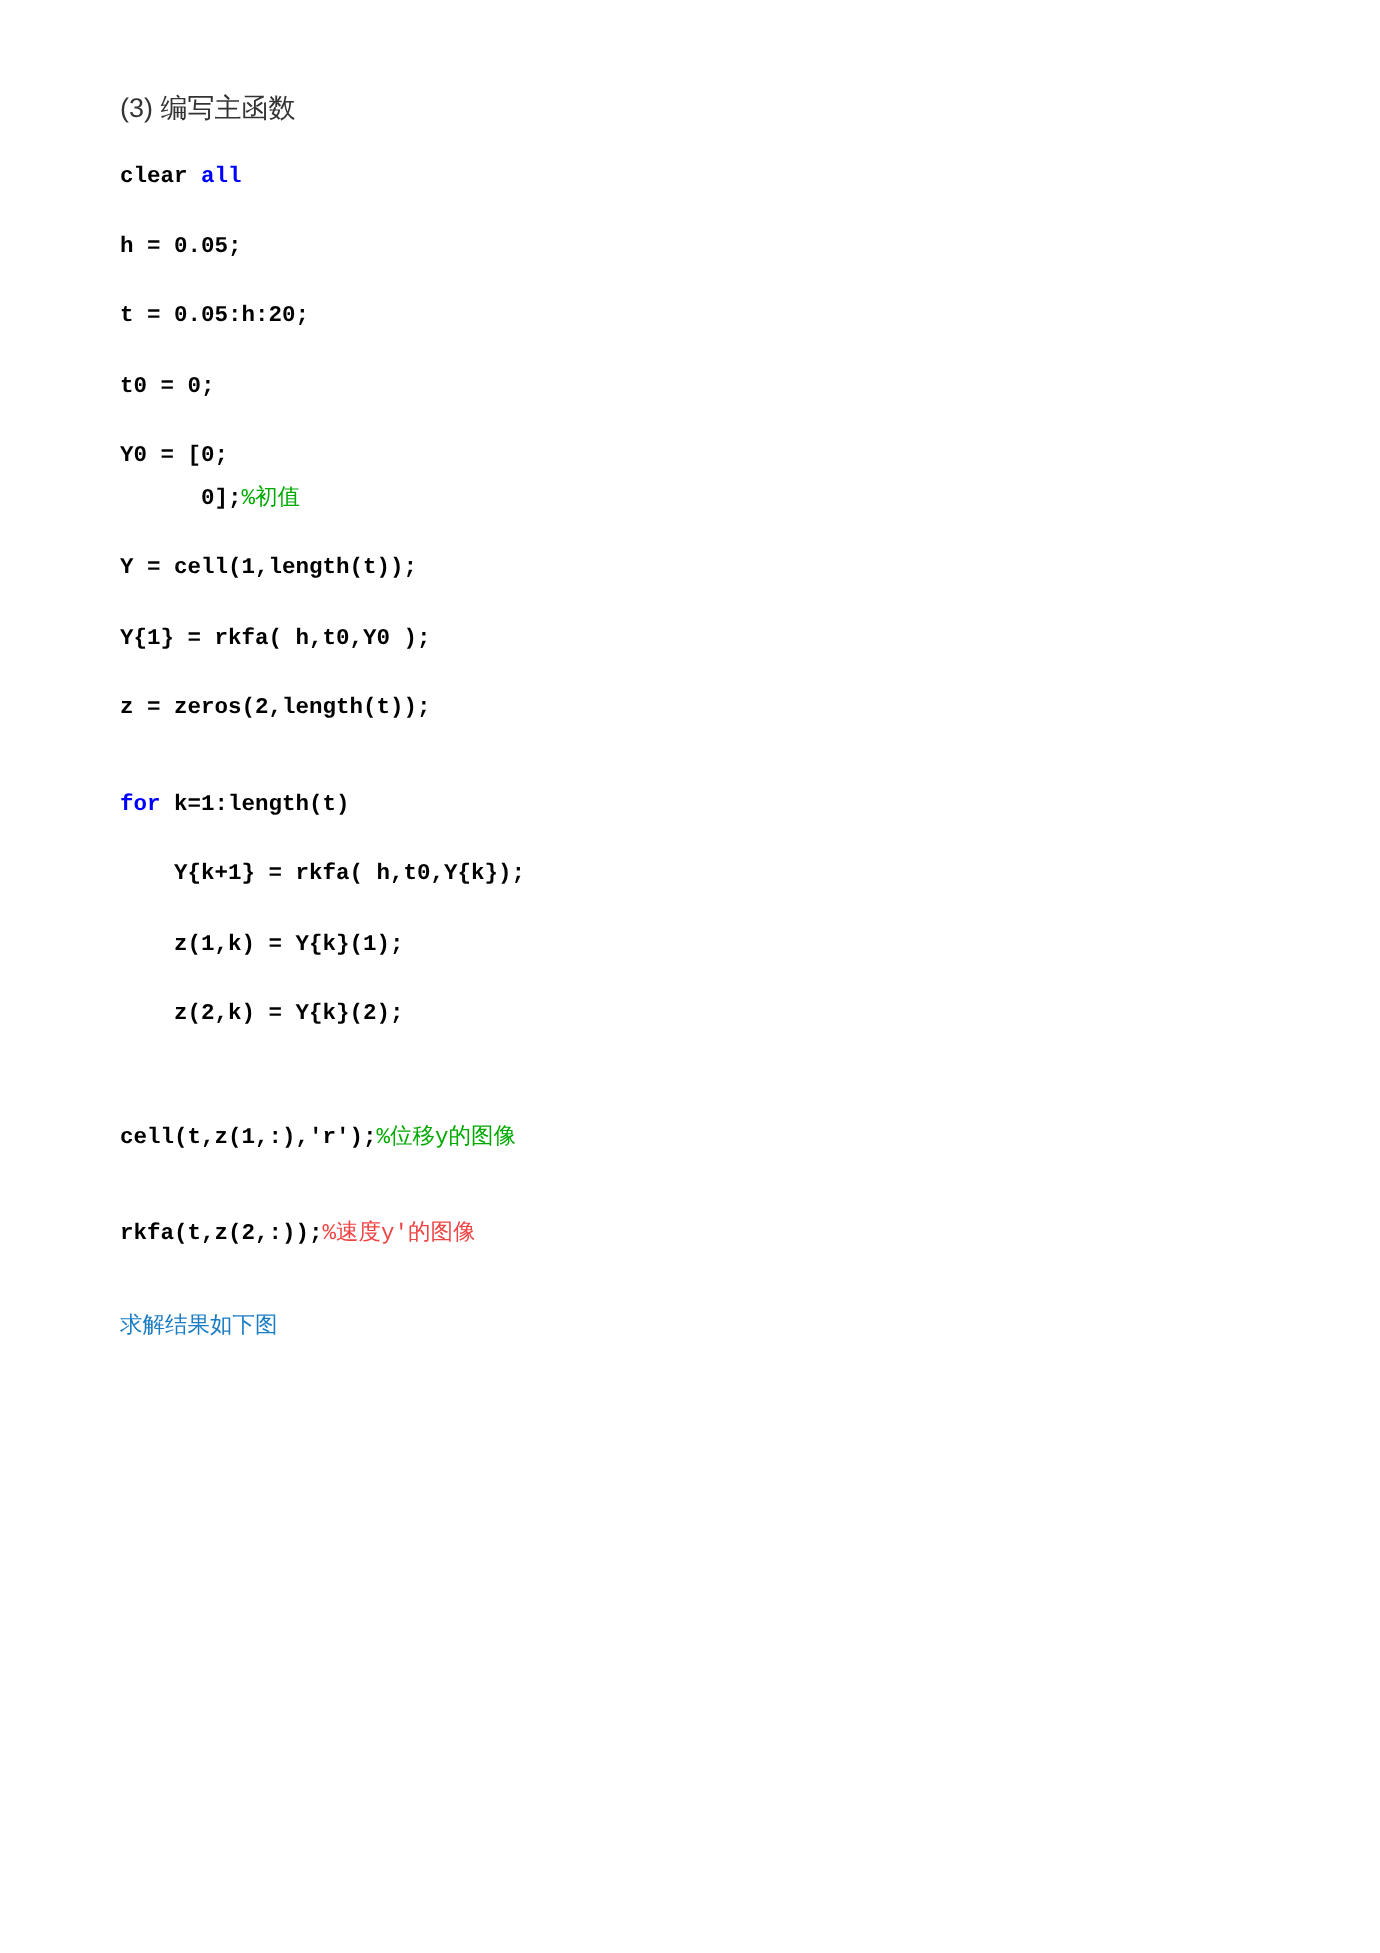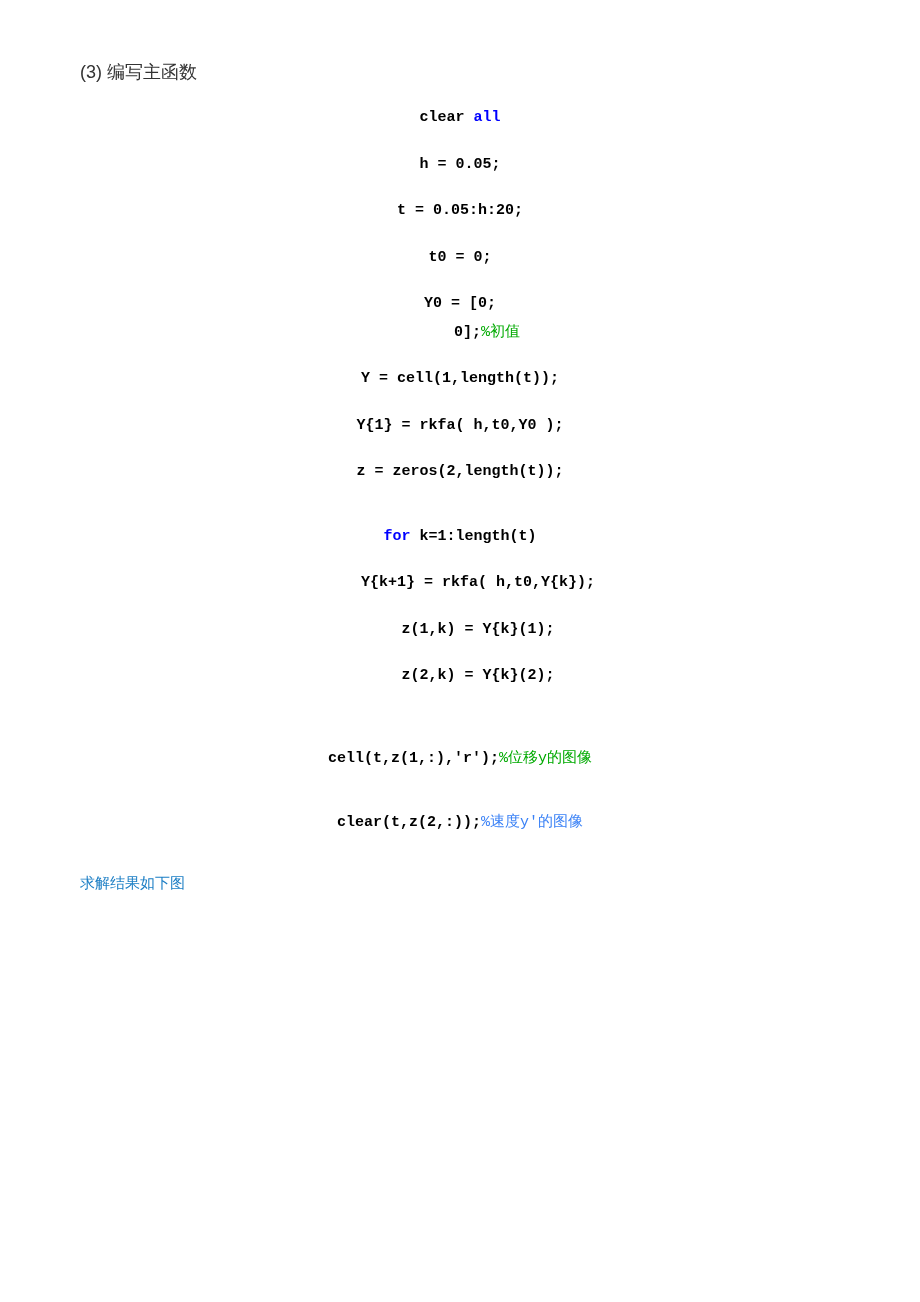--- a/index.html
+++ b/index.html
@@ -13,36 +13,35 @@
       min-height: 1302px;
     }
     .section-label {
       font-family: Arial, sans-serif;
       font-size: 18px;
       color: #333;
       margin-bottom: 20px;
     }
     .code-block {
       line-height: 1.9;
-      text-align: center;
     }
     .code-line {
       display: block;
       white-space: pre;
       margin: 0;
       padding: 0;
     }
     .spacer {
       display: block;
       height: 18px;
     }
     .kw-black { color: #000000; font-weight: bold; }
     .kw-blue  { color: #0000ff; font-weight: bold; }
     .comment  { color: #00aa00; }
-    .comment-purple { color: #3b82f6; }
+    .comment-purple { color: #ef4444; }
     .result-label {
       font-family: Liberation Mono, monospace;
       font-size: 15px;
       color: #1a7dc4;
       margin-top: 36px;
     }
   </style>
 </head>
 <body>
 
@@ -73,16 +72,16 @@
     <span class="spacer"></span>
     <span class="code-line"><span class="kw-black">    z(1,k) = Y{k}(1);</span></span>
     <span class="spacer"></span>
     <span class="code-line"><span class="kw-black">    z(2,k) = Y{k}(2);</span></span>
     <span class="spacer"></span>
     <span class="spacer"></span>
     <span class="spacer"></span>
     <span class="code-line"><span class="kw-black">cell(t,z(1,:),'r');</span><span class="comment">%位移y的图像</span></span>
     <span class="spacer"></span>
     <span class="spacer"></span>
-    <span class="code-line"><span class="kw-black">clear(t,z(2,:));</span><span class="comment-purple">%速度y'的图像</span></span>
+    <span class="code-line"><span class="kw-black">rkfa(t,z(2,:));</span><span class="comment-purple">%速度y'的图像</span></span>
   </div>
 
 <div class="result-label">求解结果如下图</div>
 
 </body></html>

